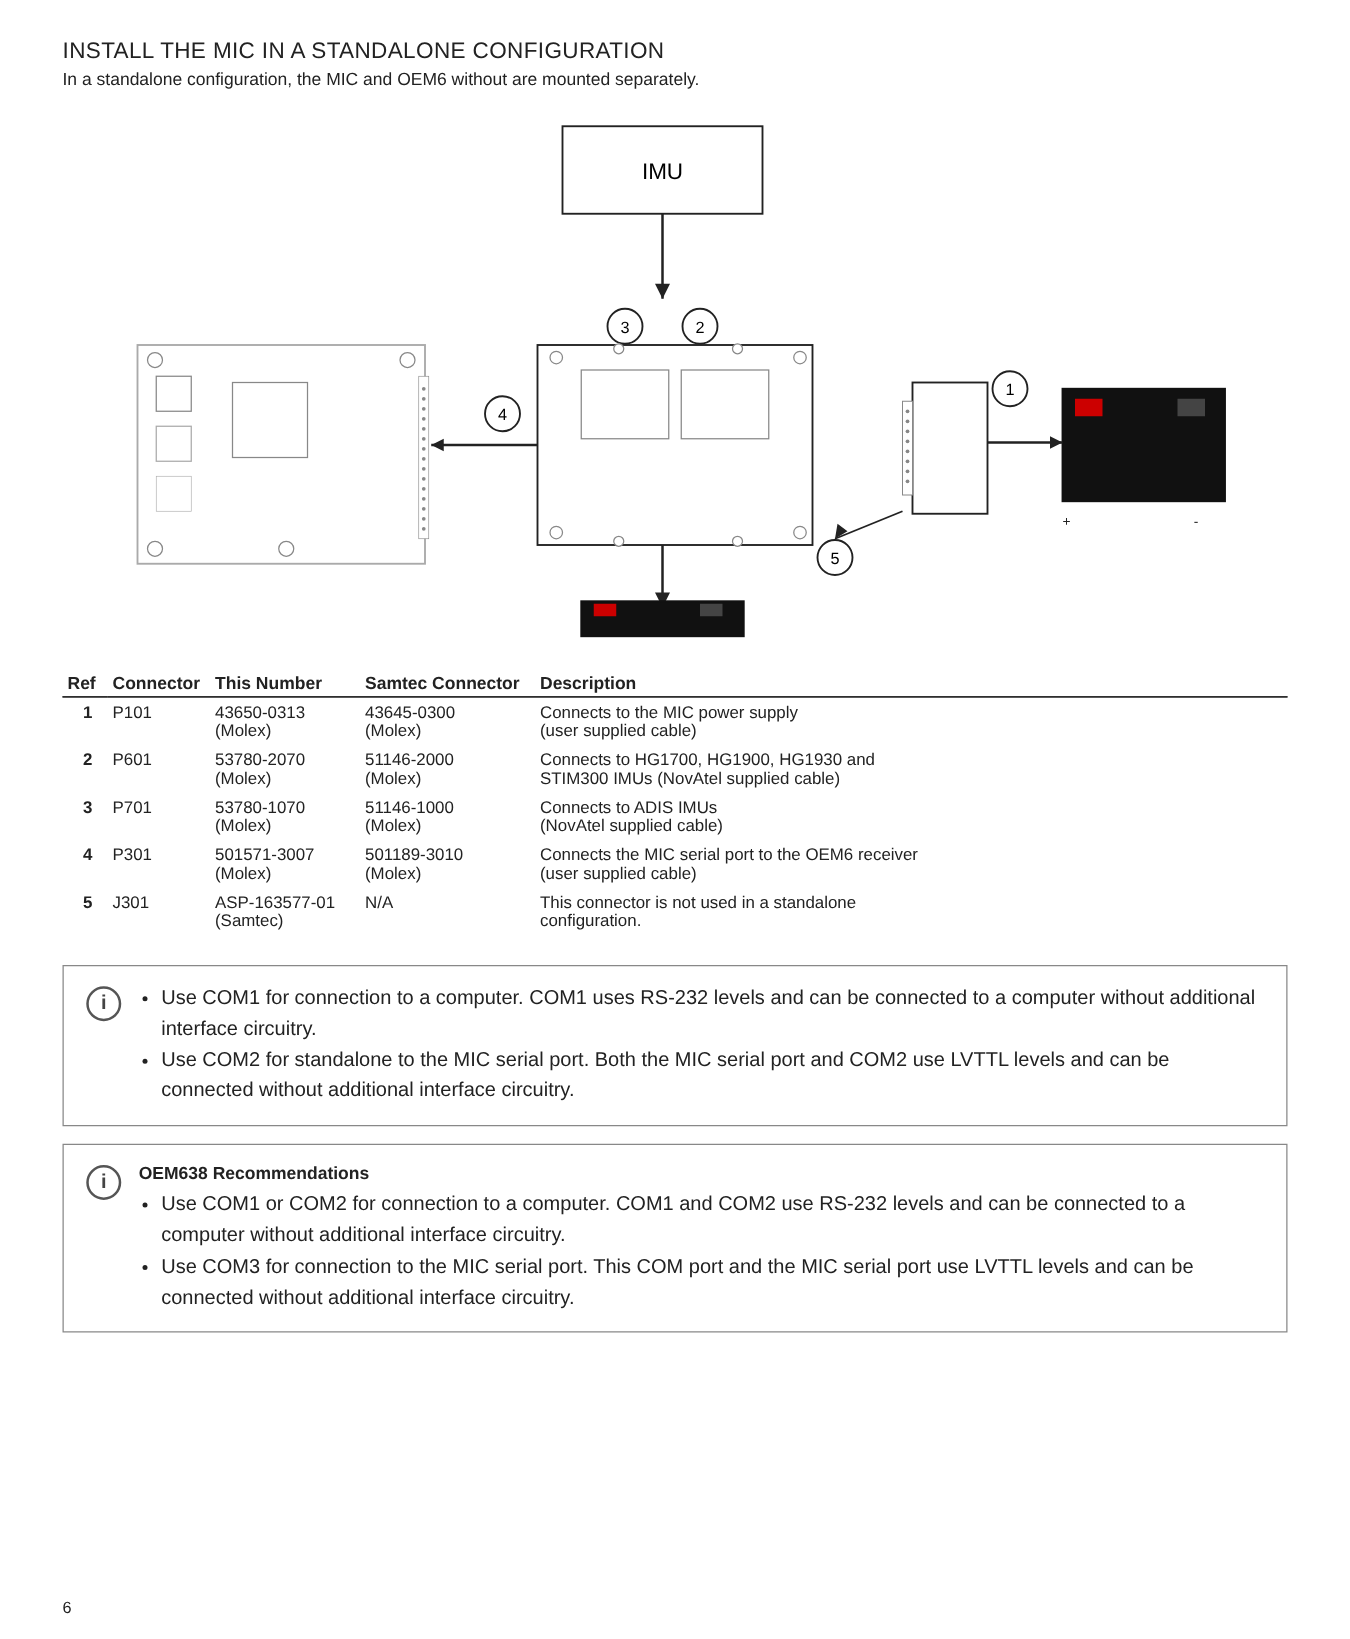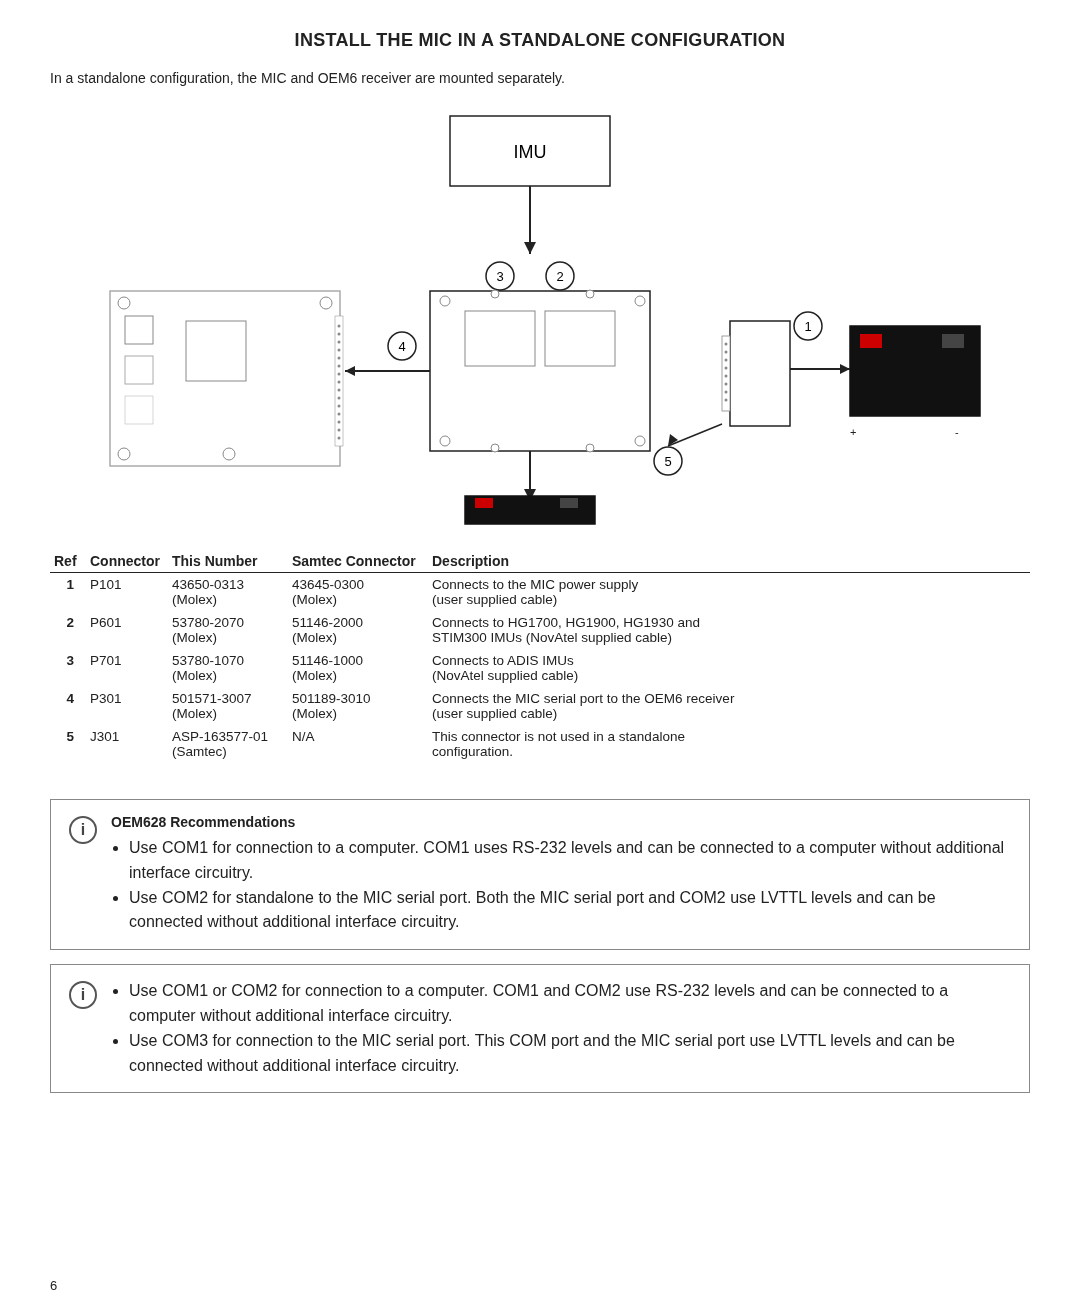--- a/index.html
+++ b/index.html
@@ -7,42 +7,41 @@
       width: 1080px;
       min-height: 1311px;
       background: #fff;
       font-family: Arial, Helvetica, sans-serif;
       font-size: 14px;
       color: #222;
       padding: 30px 50px 30px 50px;
     }
     h1 {
       font-size: 18px;
-      font-weight: bold;
+      font-weight: normal;
       text-transform: uppercase;
-      margin-bottom: 19px;
+      margin-bottom: 4px;
       letter-spacing: 0.3px;
-      text-align: center;
     }
     .subtitle {
       font-size: 14px;
       margin-bottom: 20px;
     }
     
     .diagram-area {
       position: relative;
       width: 100%;
       height: 420px;
       margin-bottom: 24px;
     }
     
     .connector-table {
       width: 100%;
       border-collapse: collapse;
-      margin-bottom: 36px;
+      margin-bottom: 24px;
     }
     .connector-table th {
       font-weight: bold;
       text-align: left;
       padding: 3px 8px 3px 4px;
       border-bottom: 1px solid #222;
       font-size: 14px;
     }
     .connector-table td {
       padding: 4px 8px 4px 4px;
@@ -107,21 +106,21 @@
     
     .diagram-svg {
       width: 100%;
       height: 420px;
     }
   </style>
 </head>
 <body>
 
 <h1>INSTALL THE MIC IN A STANDALONE CONFIGURATION</h1>
-<p class="subtitle">In a standalone configuration, the MIC and OEM6 receiver are mounted separately.</p>
+<p class="subtitle">In a standalone configuration, the MIC and OEM6 without are mounted separately.</p>
 
 <div class="diagram-area">
   <svg class="diagram-svg" viewBox="0 0 980 420" xmlns="http://www.w3.org/2000/svg">
 
     <rect x="400" y="10" width="160" height="70" fill="white" stroke="#222" stroke-width="1.5"></rect>
     <text x="480" y="52" text-anchor="middle" font-family="Arial" font-size="18" font-weight="normal">IMU</text>
 
     <line x1="480" y1="80" x2="480" y2="148" stroke="#222" stroke-width="2"></line>
     <polygon points="480,148 474,136 486,136" fill="#222"></polygon>
 
@@ -267,30 +266,30 @@
         <td>N/A</td>
         <td>This connector is not used in a standalone<br>configuration.</td>
       </tr>
     </tbody>
 </table>
 
 <div id="notes-container">
     <div class="note-box">
       <div class="note-icon">i</div>
       <div class="note-content">
-        <div class="note-title">OEM628 Recommendations</div>
         <ul class="note-list">
           <li>Use COM1 for connection to a computer. COM1 uses RS-232 levels and can be connected to a computer without additional interface circuitry.</li>
           <li>Use COM2 for standalone to the MIC serial port. Both the MIC serial port and COM2 use LVTTL levels and can be connected without additional interface circuitry.</li>
         </ul>
       </div>
     </div>
     <div class="note-box">
       <div class="note-icon">i</div>
       <div class="note-content">
+        <div class="note-title">OEM638 Recommendations</div>
         <ul class="note-list">
           <li>Use COM1 or COM2 for connection to a computer. COM1 and COM2 use RS-232 levels and can be connected to a computer without additional interface circuitry.</li>
           <li>Use COM3 for connection to the MIC serial port. This COM port and the MIC serial port use LVTTL levels and can be connected without additional interface circuitry.</li>
         </ul>
       </div>
     </div>
   </div>
 
 <div class="page-num">6</div>
 

